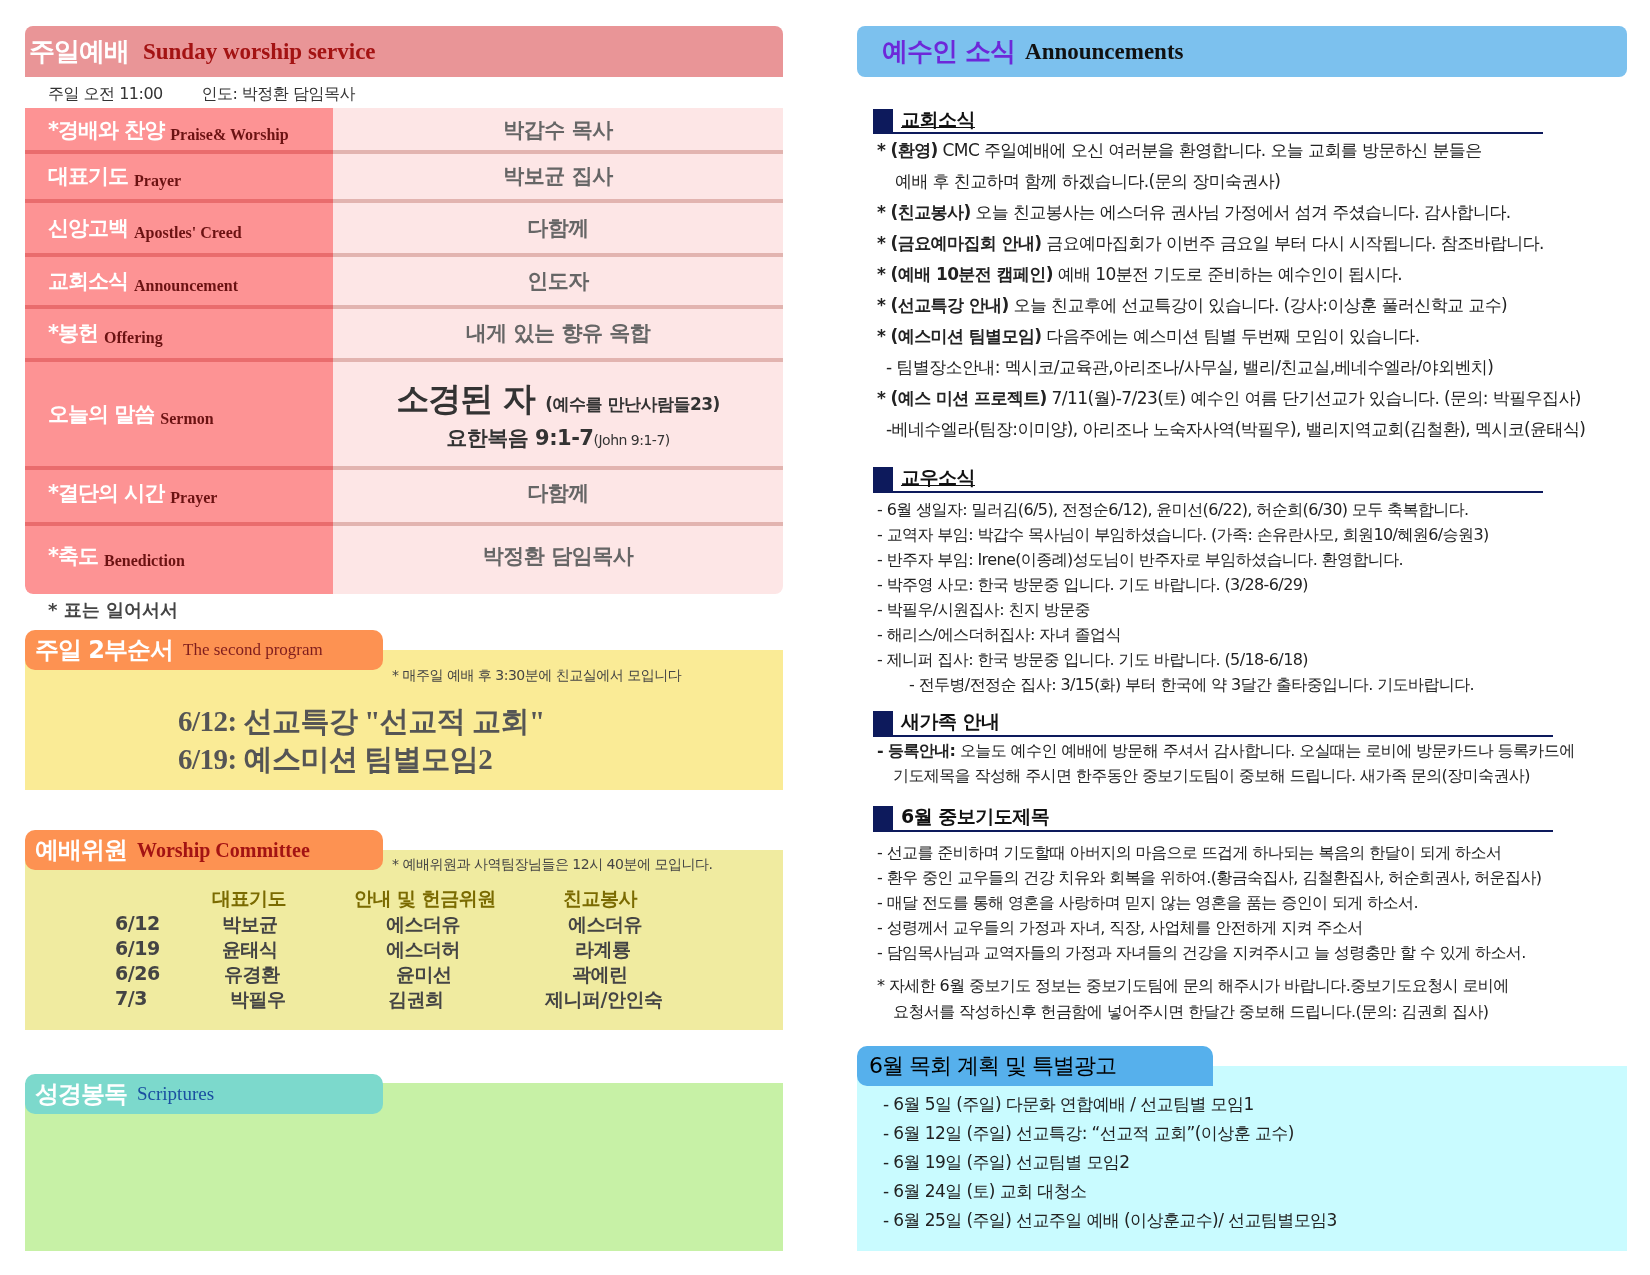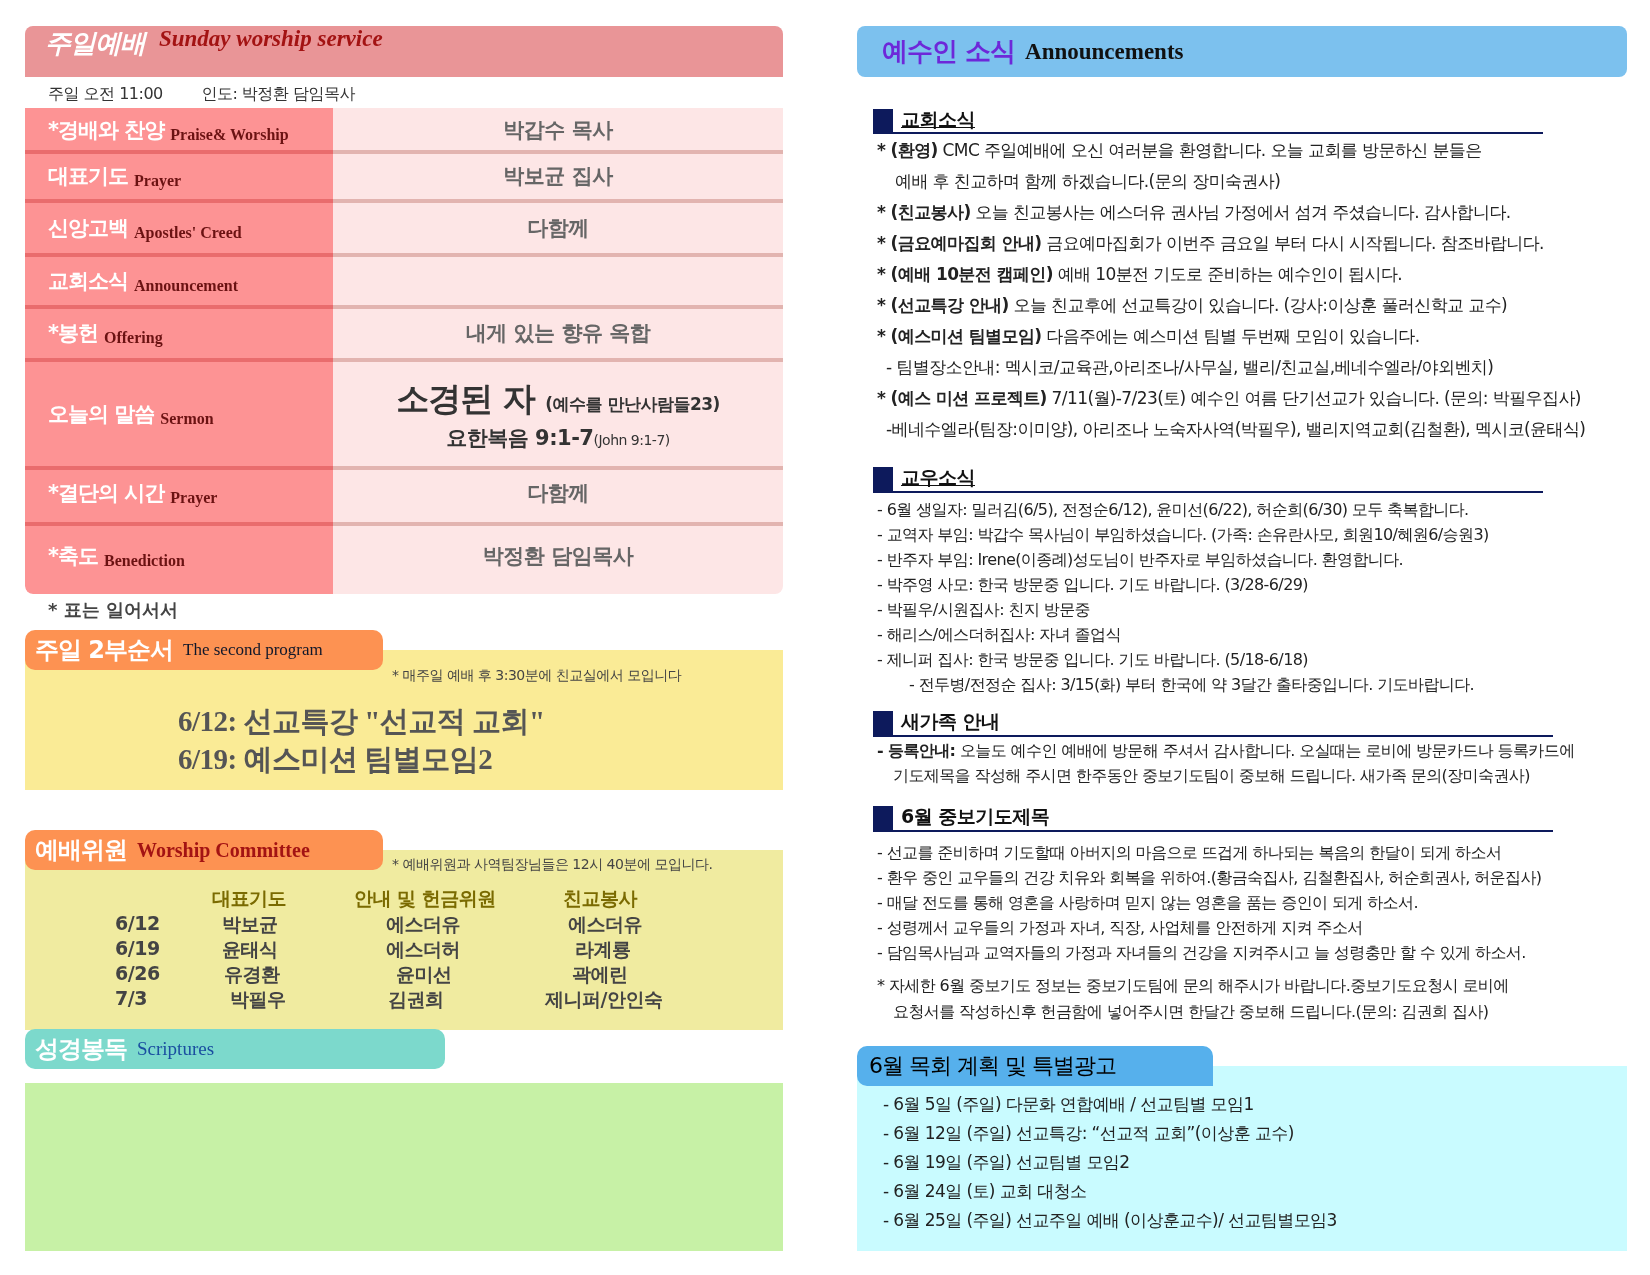--- a/index.html
+++ b/index.html
@@ -4,21 +4,21 @@
 <style>
   * { box-sizing: border-box; margin: 0; padding: 0; }
   html, body { width: 1650px; height: 1275px; background: #ffffff; overflow: hidden; }
   body { position: relative; font-family: "DejaVu Sans", "Liberation Sans", sans-serif; color: #222; }
   .serif { font-family: "Liberation Serif", "DejaVu Serif", serif; }
 
   
   .worship-header {
     position: absolute; left: 25px; top: 26px; width: 758px; height: 51px;
     background: #e99597; border-radius: 8px 8px 0 0;
-    display: flex; align-items: flex-start; padding-left: 20px; font-style: italic;
+    display: flex; align-items: center; padding-left: 4px;
   }
   .worship-header .ko { color: #fff; font-size: 26px; font-weight: bold; letter-spacing: -1px; }
   .worship-header .en { color: #a31313; font-size: 23px; margin-left: 14px; font-weight: bold; }
 
   .worship-sub {
     position: absolute; left: 48px; top: 84px; font-size: 16px; color: #333; letter-spacing: -0.5px;
   }
   .worship-sub span { margin-right: 34px; }
 
   .order-table {
@@ -148,20 +148,21 @@
   <div class="row-divider" style="top:145px;">
       <div class="l"></div>
       <div class="r"></div>
     </div>
 
   <div class="order-row" style="top:149px;height:48px;">
     <div class="label">
         <span>교회소식</span>
         <span class="en">Announcement</span>
       </div>
+    <div class="value">인도자</div>
   </div>
   <div class="row-divider" style="top:197px;">
       <div class="l"></div>
       <div class="r"></div>
     </div>
 
   <div class="order-row" style="top:201px;height:48px;">
     <div class="label">
         <span>*봉헌</span>
         <span class="en">Offering</span>
@@ -206,21 +207,21 @@
         <span class="en">Benediction</span>
       </div>
     <div class="value">박정환 담임목사</div>
   </div>
 </div>
 
 <div class="standing-note">* 표는 일어서서</div>
 
 <div class="tab" style="left:25px;top:630px;width:358px;height:40px;background:#fd9252;">
   <span class="ko">주일 2부순서</span>
-  <span class="en serif" style="color:#0f172a;">The second program</span>
+  <span class="en serif" style="color:#7f1d1d;">The second program</span>
 </div>
 <div class="second-box"></div>
 <div class="second-note">* 매주일 예배 후 3:30분에 친교실에서 모입니다</div>
 <div class="second-line serif" style="top:702px;">6/12: 선교특강 "선교적 교회"</div>
 <div class="second-line serif" style="top:740px;">6/19: 예스미션 팀별모임2</div>
 
 <div class="tab" style="left:25px;top:830px;width:358px;height:40px;background:#fd9252;">
   <span class="ko">예배위원</span>
   <span class="en serif" style="color:#a31313;font-size:20px;font-weight:bold;">Worship Committee</span>
 </div>
@@ -244,21 +245,21 @@
 <div class="cmt-cell" style="left:115px;top:962px;">6/26</div>
 <div class="cmt-cell" style="left:224px;top:962px;">유경환</div>
 <div class="cmt-cell" style="left:388px;top:962px;margin-left:8px;">윤미선</div>
 <div class="cmt-cell" style="left:572px;top:962px;">곽에린</div>
 
 <div class="cmt-cell" style="left:115px;top:987px;">7/3</div>
 <div class="cmt-cell" style="left:230px;top:987px;">박필우</div>
 <div class="cmt-cell" style="left:388px;top:987px;">김권희</div>
 <div class="cmt-cell" style="left:545px;top:987px;">제니퍼/안인숙</div>
 
-<div class="tab" style="left:25px;top:1029px;width:420px;height:40px;background:#7cd9cc;">
+<div class="tab" style="left:25px;top:1074px;width:358px;height:40px;background:#7cd9cc;">
   <span class="ko">성경봉독</span>
   <span class="en serif" style="color:#1a4fa0;font-size:19px;">Scriptures</span>
 </div>
 <div class="scripture-box"></div>
 
 <div class="ann-header">
   <span class="ko">예수인 소식</span>
   <span class="en serif">Announcements</span>
 </div>
 

